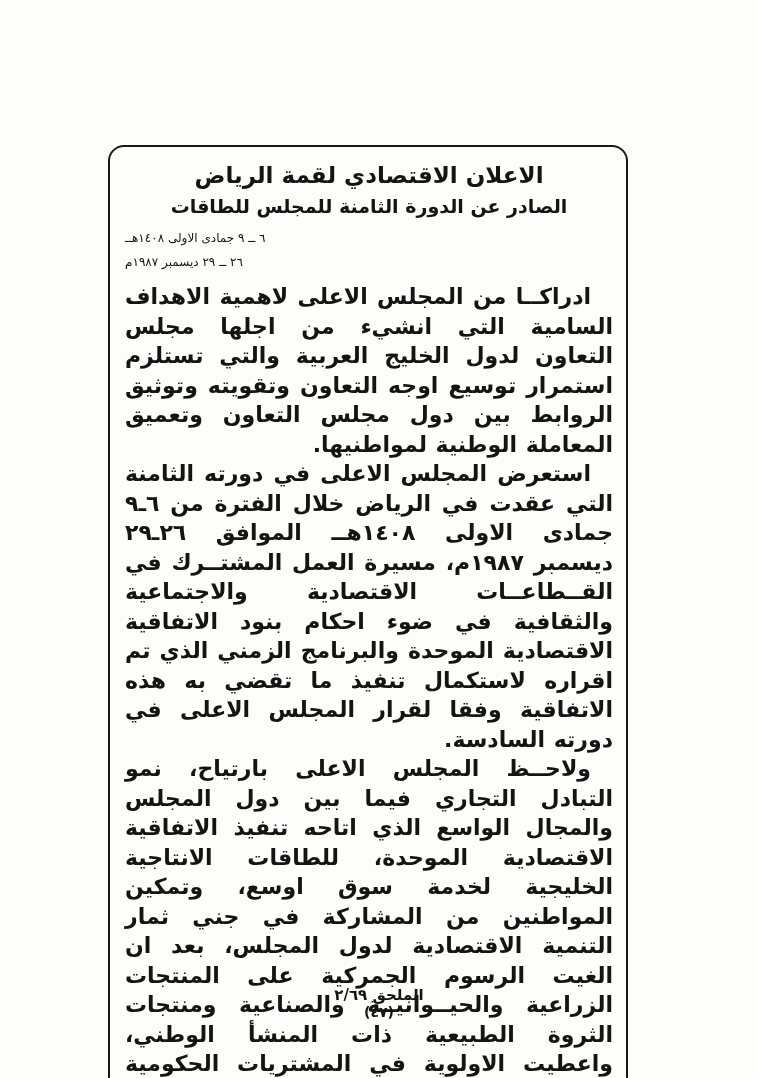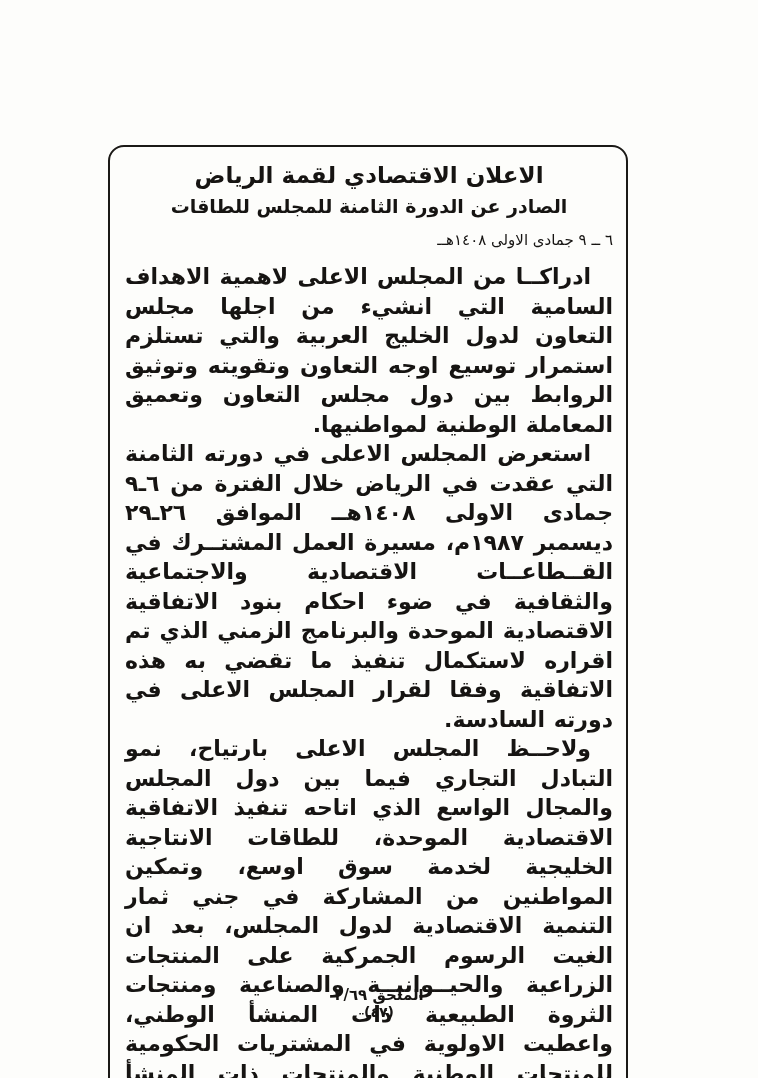--- a/index.html
+++ b/index.html
@@ -31,22 +31,22 @@
     letter-spacing: 0;
     margin-top: 2px;
   }
   .title-2 {
     text-align: center;
     font-size: 19px;
     font-weight: bold;
     margin-top: 7px;
   }
   .date-line {
-    text-align: right;
-    font-size: 15px;
+    text-align: left;
+    font-size: 12px;
     font-weight: normal;
     margin-top: 10px;
   }
   .date-line.first { margin-top: 14px; }
   .doc-body {
     margin-top: 13px;
   }
   .doc-body p {
     direction: rtl;
     text-align: justify;
@@ -80,20 +80,21 @@
 <div class="page">
 
   <div class="frame">
 
     <div class="title-1">الاعلان الاقتصادي لقمة الرياض</div>
 
     <div class="title-2">الصادر عن الدورة الثامنة للمجلس للطاقات</div>
 
     <div class="date-line first">٦ ــ ٩ جمادى الاولى ١٤٠٨هــ</div>
 
+    <div class="date-line">٢٦ ــ ٢٩ ديسمبر ١٩٨٧م</div>
 
     <div class="doc-body">
       <p>ادراكــا من المجلس الاعلى لاهمية الاهداف السامية التي انشيء من اجلها مجلس التعاون لدول الخليج العربية والتي تستلزم استمرار توسيع اوجه التعاون وتقويته وتوثيق الروابط بين دول مجلس التعاون وتعميق المعاملة الوطنية لمواطنيها.</p>
       <p>استعرض المجلس الاعلى في دورته الثامنة التي عقدت في الرياض خلال الفترة من ٦ـ٩ جمادى الاولى ١٤٠٨هــ الموافق ٢٦ـ٢٩ ديسمبر ١٩٨٧م، مسيرة العمل المشتــرك في القــطاعــات الاقتصادية والاجتماعية والثقافية في ضوء احكام بنود الاتفاقية الاقتصادية الموحدة والبرنامج الزمني الذي تم اقراره لاستكمال تنفيذ ما تقضي به هذه الاتفاقية وفقا لقرار المجلس الاعلى في دورته السادسة.</p>
       <p>ولاحــظ المجلس الاعلى بارتياح، نمو التبادل التجاري فيما بين دول المجلس والمجال الواسع الذي اتاحه تنفيذ الاتفاقية الاقتصادية الموحدة، للطاقات الانتاجية الخليجية لخدمة سوق اوسع، وتمكين المواطنين من المشاركة في جني ثمار التنمية الاقتصادية لدول المجلس، بعد ان الغيت الرسوم الجمركية على المنتجات الزراعية والحيــوانيــة والصناعية ومنتجات الثروة الطبيعية ذات المنشأ الوطني، واعطيت الاولوية في المشتريات الحكومية للمنتجات الوطنية والمنتجات ذات المنشأ الوطني، وسمح لمواطني دول المجلس بممارسة النشاط الاقتصادي.</p>
       <p>كما لاحظ المجلس الاعلى بارتياح بالغ، استمرار توسيع مجالات تعميق المواطنة الاقتصــاديــة من خلال الاجــراءات العمليــة التي اتخذت للسماح لمواطني دول المجلس الطبيعيــين والاعتباريين بممارسة الانشطة الاقتصادية، وكذلك السماح</p>
     </div>
 
   </div>
 

